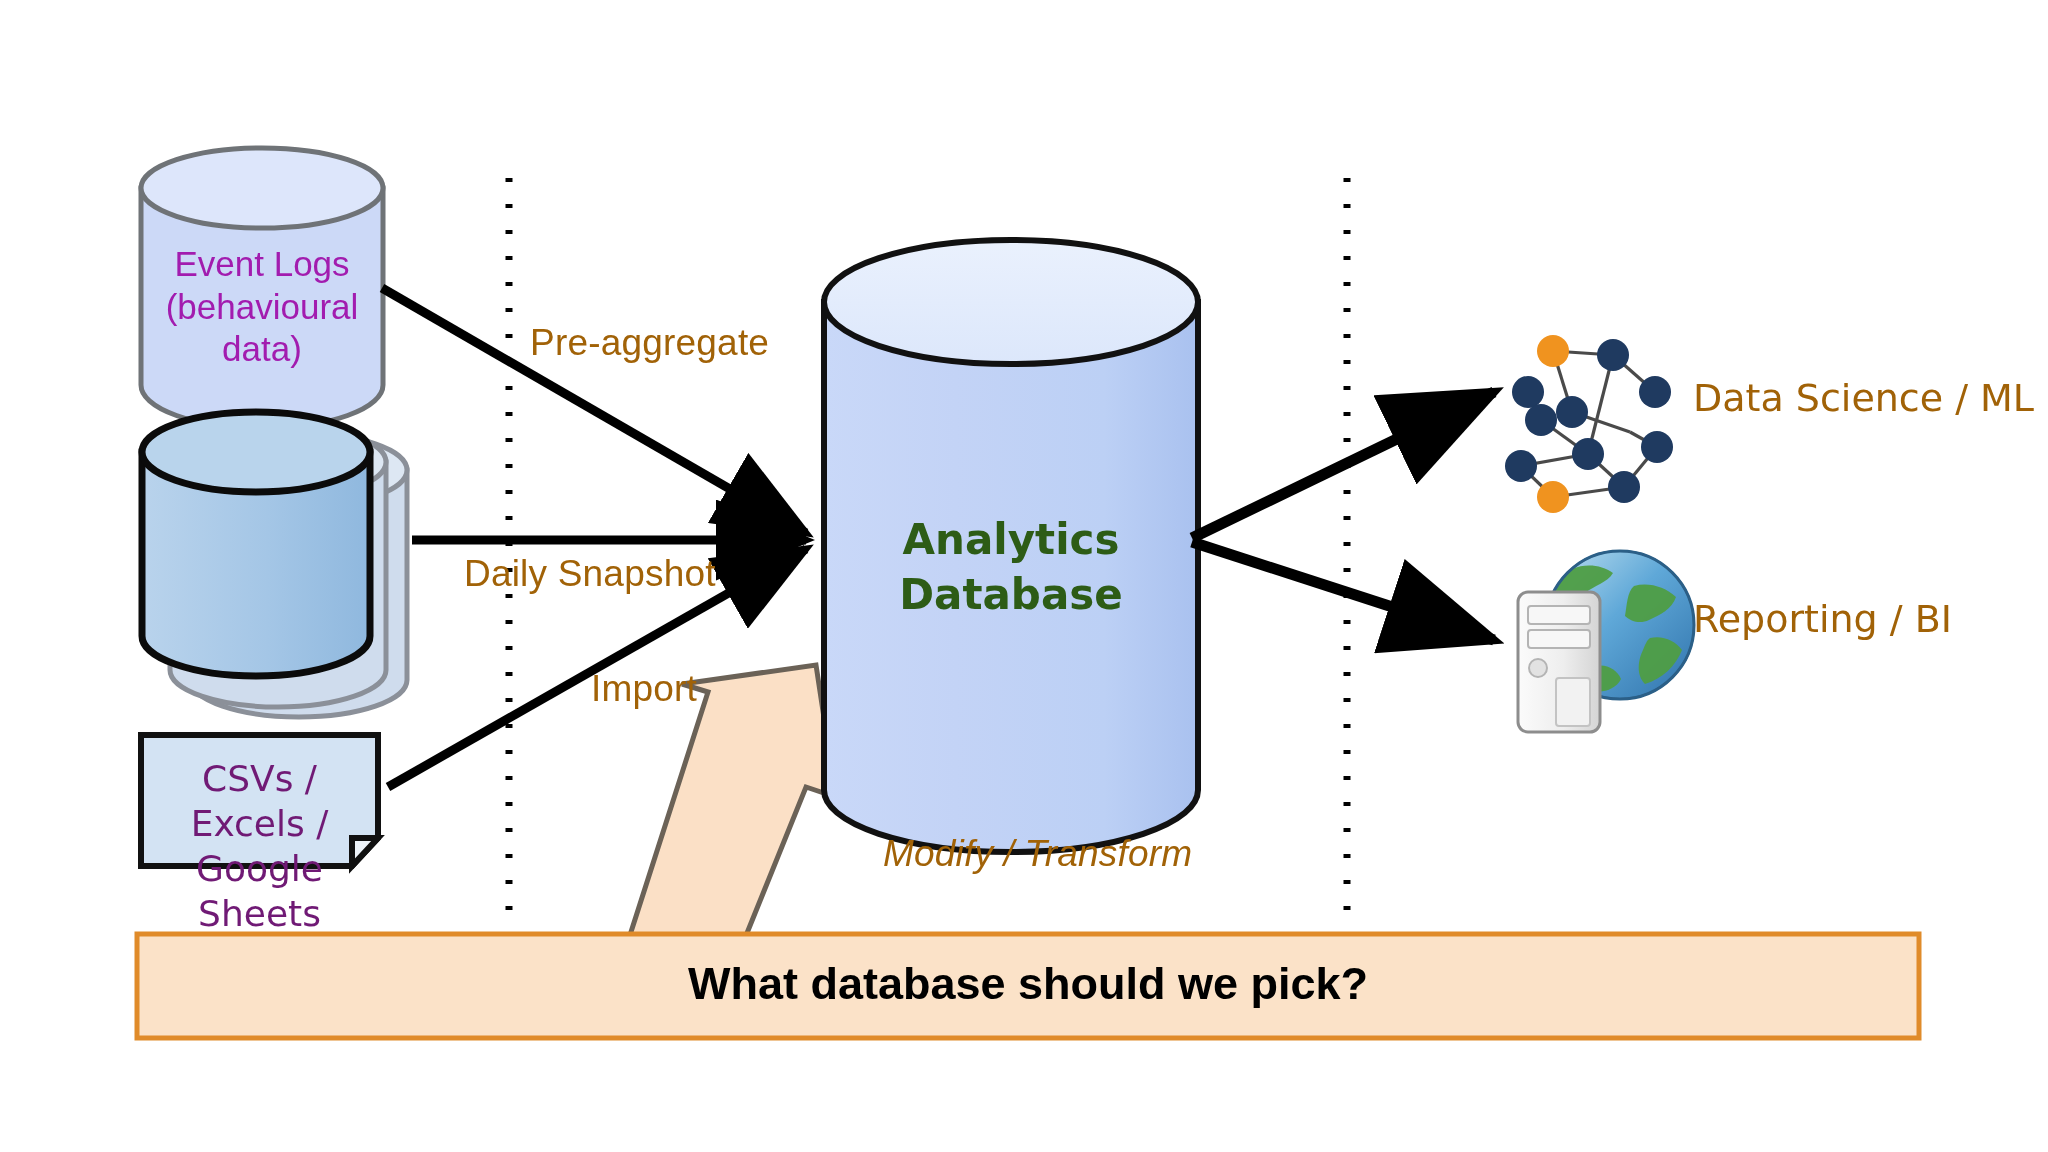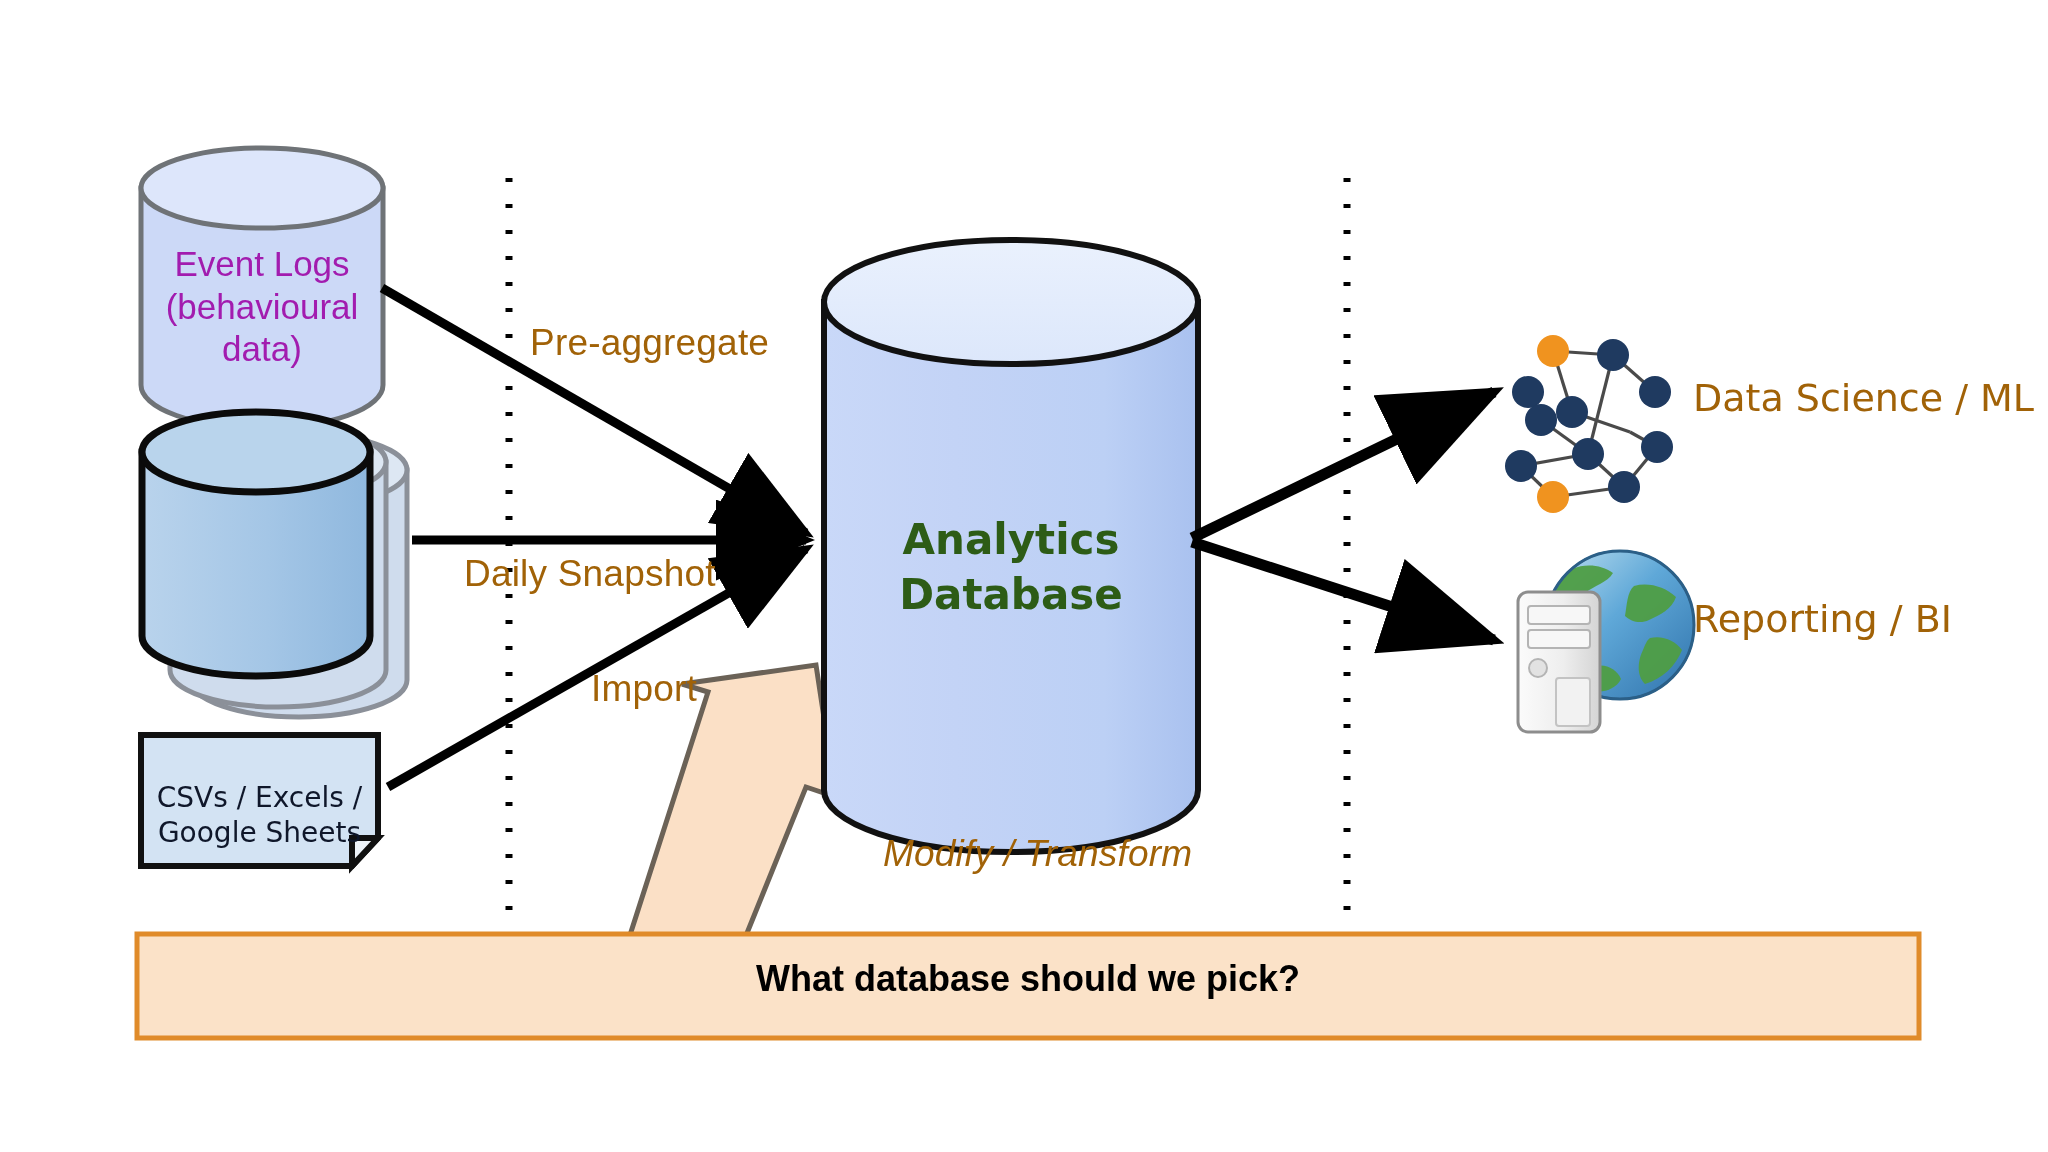--- a/index.html
+++ b/index.html
@@ -6,23 +6,23 @@
   body{width:2048px;height:1152px;overflow:hidden;font-family:"Liberation Sans",sans-serif;}
   #stage{position:relative;width:2048px;height:1152px;background:#fff;}
   svg#canvas{position:absolute;left:0;top:0;width:2048px;height:1152px;}
 
   .lbl{position:absolute;white-space:nowrap;color:#a16207;}
   .lbl-arrow{font-family:"Liberation Sans",sans-serif;font-size:37px;letter-spacing:.2px;}
   .lbl-out{font-family:"DejaVu Sans",sans-serif;font-size:38px;}
   .cyl-text{position:absolute;text-align:center;color:#a21caf;pointer-events:none;}
   .evt-text{font-family:"Liberation Sans",sans-serif;font-size:35px;line-height:1.22;}
   .prod-text{font-family:"DejaVu Sans",sans-serif;font-size:38px;font-weight:400;color:#3f8f29;line-height:1.3;}
-  .doc-text{font-family:"DejaVu Sans",sans-serif;font-size:28px;line-height:1.25;color:#0f172a;margin-top:24px;}
+  .doc-text{font-family:"DejaVu Sans",sans-serif;font-size:36px;line-height:1.25;color:#701a75;}
   .adb-text{font-family:"DejaVu Sans",sans-serif;font-size:42px;font-weight:bold;color:#2d5c16;line-height:1.3;text-align:center;}
-  .banner-text{font-family:"Liberation Sans",sans-serif;font-size:36px;font-weight:bold;color:#000;}
+  .banner-text{font-family:"Liberation Sans",sans-serif;font-size:45px;font-weight:bold;color:#000;}
 </style>
 </head>
 <body>
 
 <div id="stage">
 
   <svg id="canvas" viewBox="0 0 2048 1152">
     <defs>
       <linearGradient id="gradAdb" x1="0" y1="0" x2="1" y2="0">
         <stop offset="0%" stop-color="#c9d8f8"></stop>

